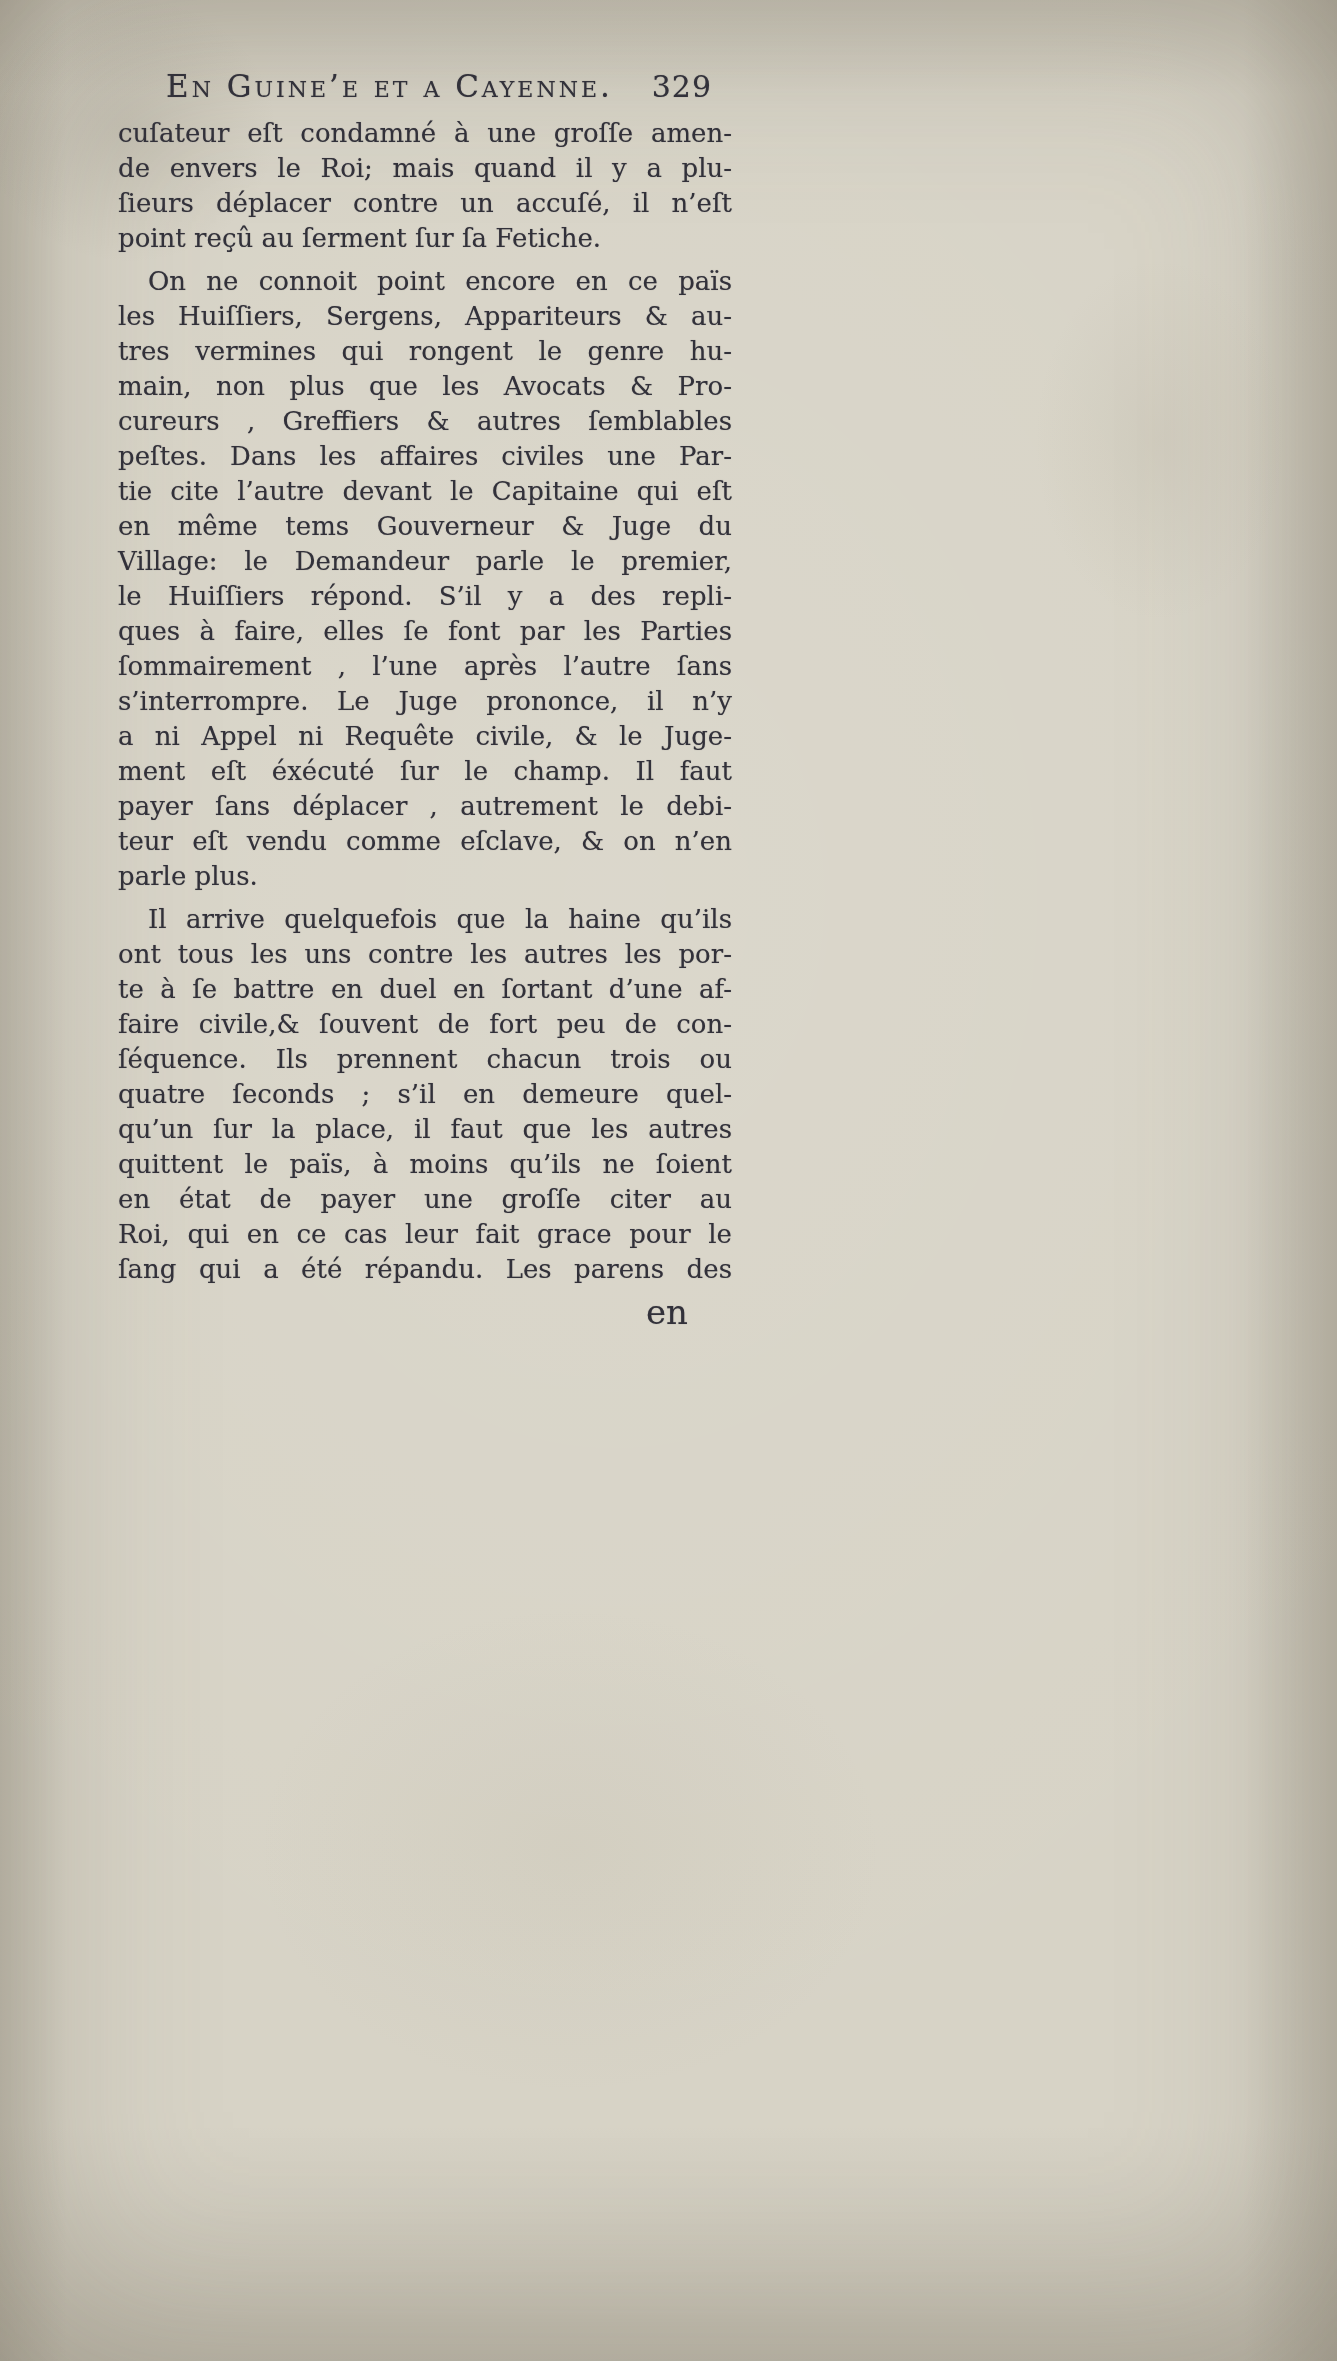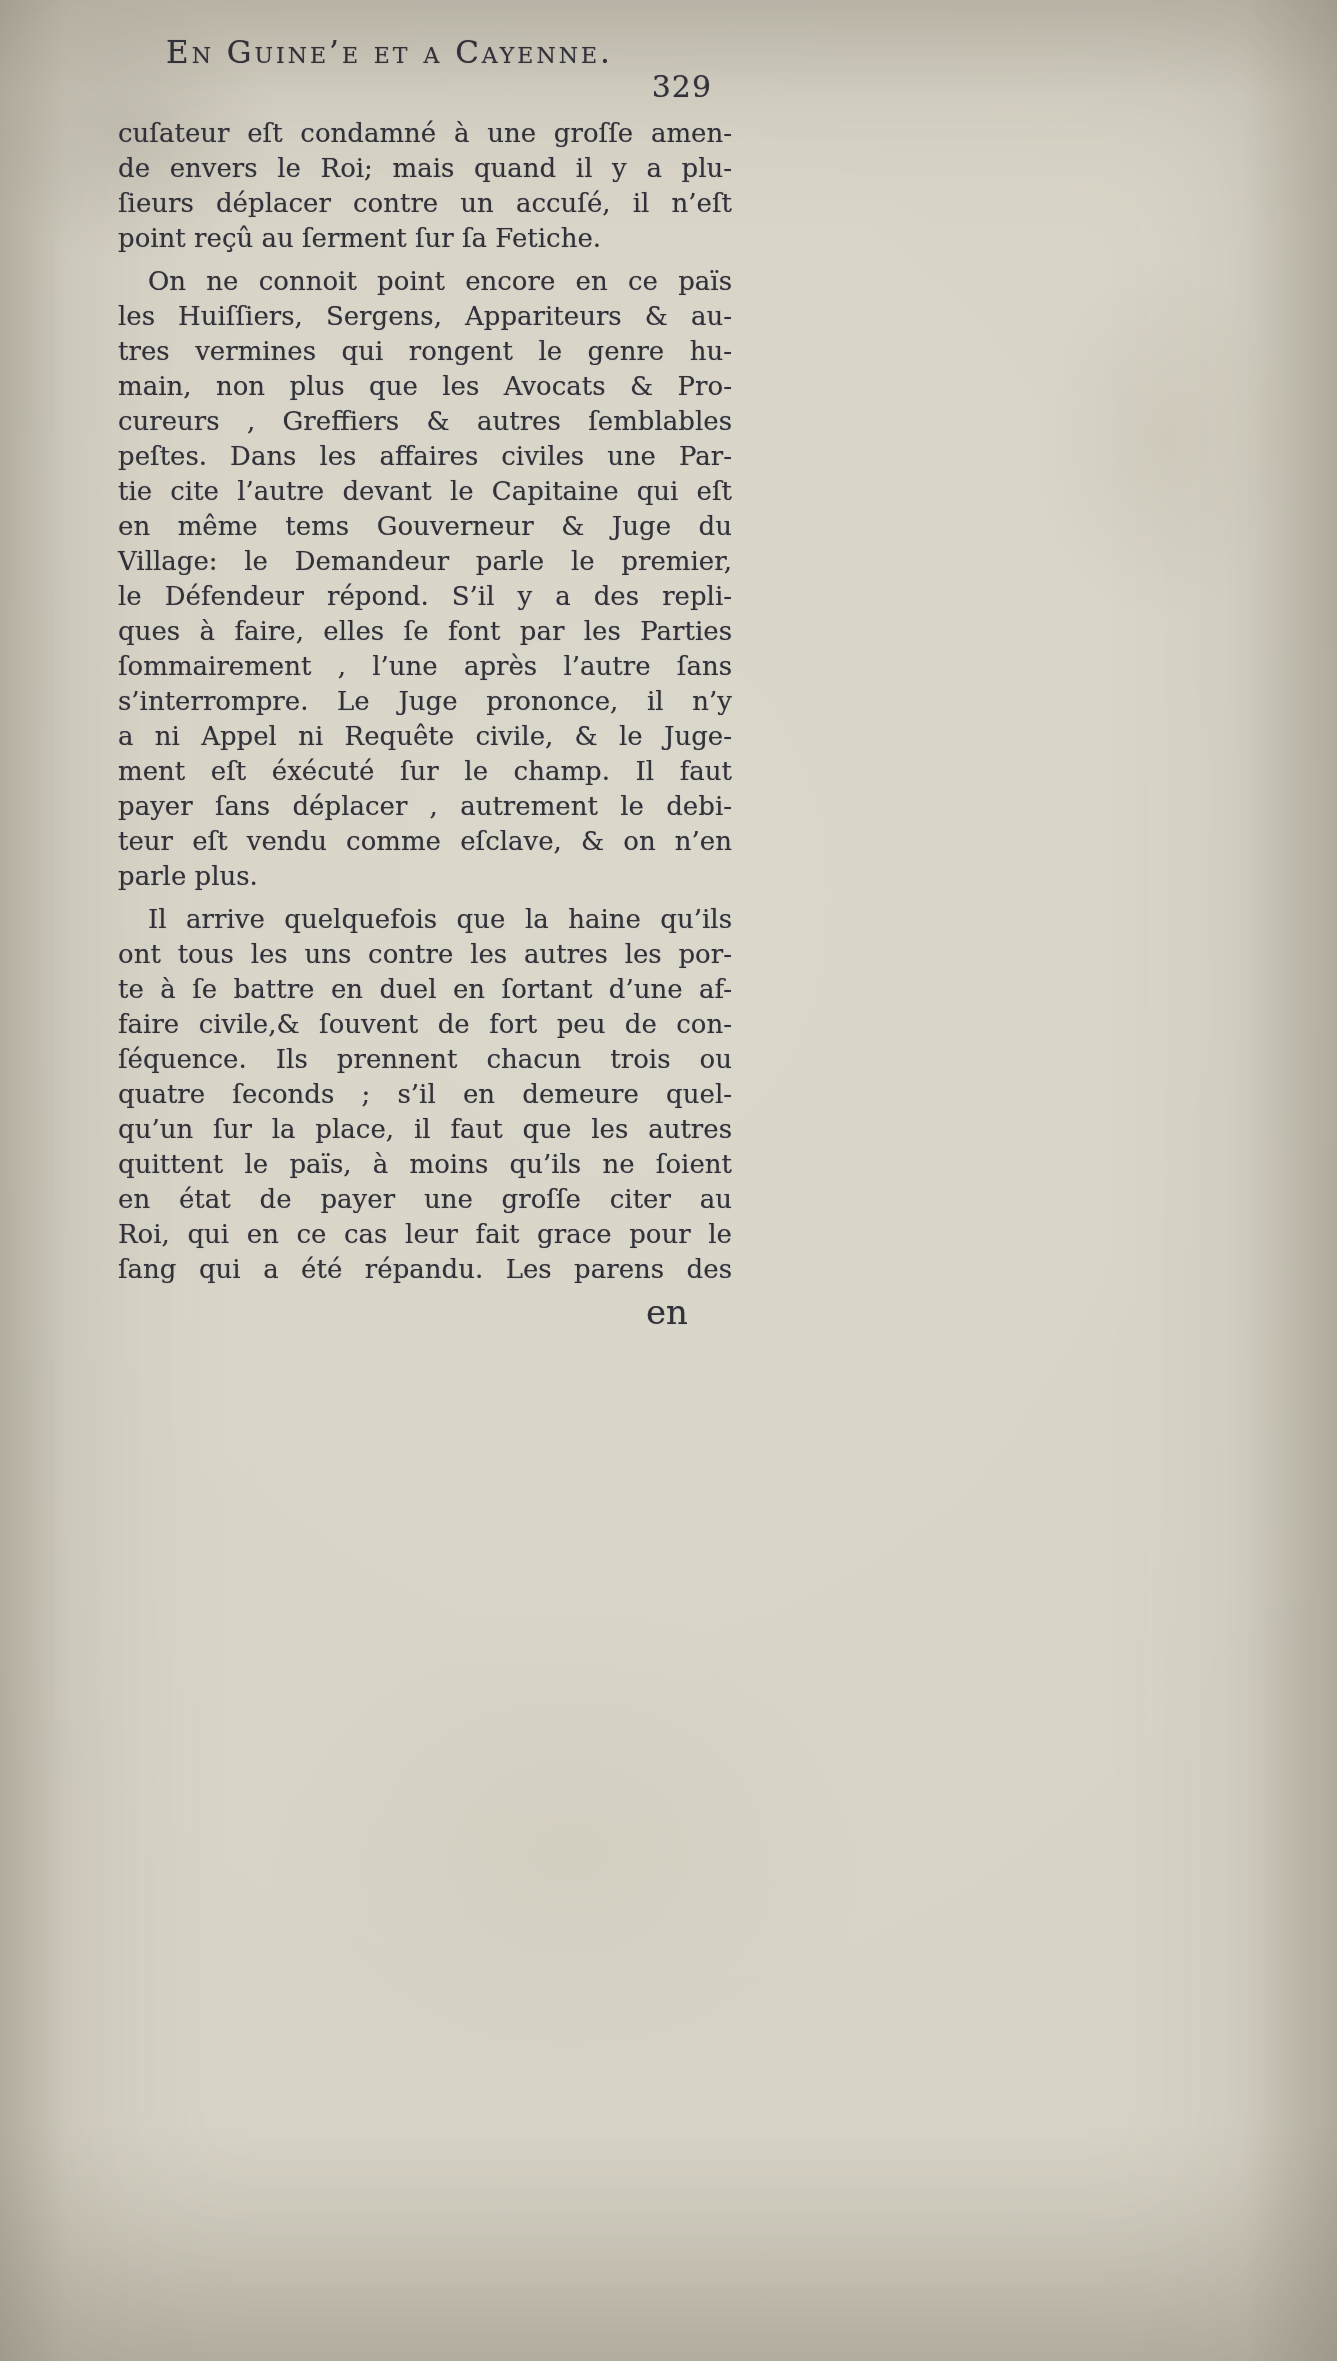--- a/index.html
+++ b/index.html
@@ -39,21 +39,21 @@
   }
   .text-block {
     position: absolute;
     left: 110px;
     top: 34px;
     width: 630px;
   }
   .running-head {
     display: flex;
     justify-content: space-between;
-    align-items: flex-start;
+    align-items: flex-end;
     padding-left: 56px;
     padding-right: 28px;
     margin-bottom: 12px;
     font-size: 31px;
     font-variant: small-caps;
     letter-spacing: 3px;
     white-space: nowrap;
     text-shadow: 0 0 1px rgba(50,49,58,0.45);
   }
   .page-number {
@@ -105,21 +105,21 @@
     <div class="paragraph">
       <div class="line indent">On ne connoit point encore en ce païs</div>
       <div class="line">les Huiſſiers, Sergens, Appariteurs &amp; au-</div>
       <div class="line">tres vermines qui rongent le genre hu-</div>
       <div class="line">main, non plus que les Avocats &amp; Pro-</div>
       <div class="line">cureurs , Greffiers &amp; autres ſemblables</div>
       <div class="line">peſtes. Dans les affaires civiles une Par-</div>
       <div class="line">tie cite l’autre devant le Capitaine qui eſt</div>
       <div class="line">en même tems Gouverneur &amp; Juge du</div>
       <div class="line">Village: le Demandeur parle le premier,</div>
-      <div class="line">le Défendeur répond. S’il y a des repli-</div>
+      <div class="line">le Huiſſiers répond. S’il y a des repli-</div>
       <div class="line">ques à faire, elles ſe font par les Parties</div>
       <div class="line">ſommairement , l’une après l’autre ſans</div>
       <div class="line">s’interrompre. Le Juge prononce, il n’y</div>
       <div class="line">a ni Appel ni Requête civile, &amp; le Juge-</div>
       <div class="line">ment eſt éxécuté ſur le champ. Il faut</div>
       <div class="line">payer ſans déplacer , autrement le debi-</div>
       <div class="line">teur eſt vendu comme eſclave, &amp; on n’en</div>
       <div class="line last">parle plus.</div>
     </div>
 

